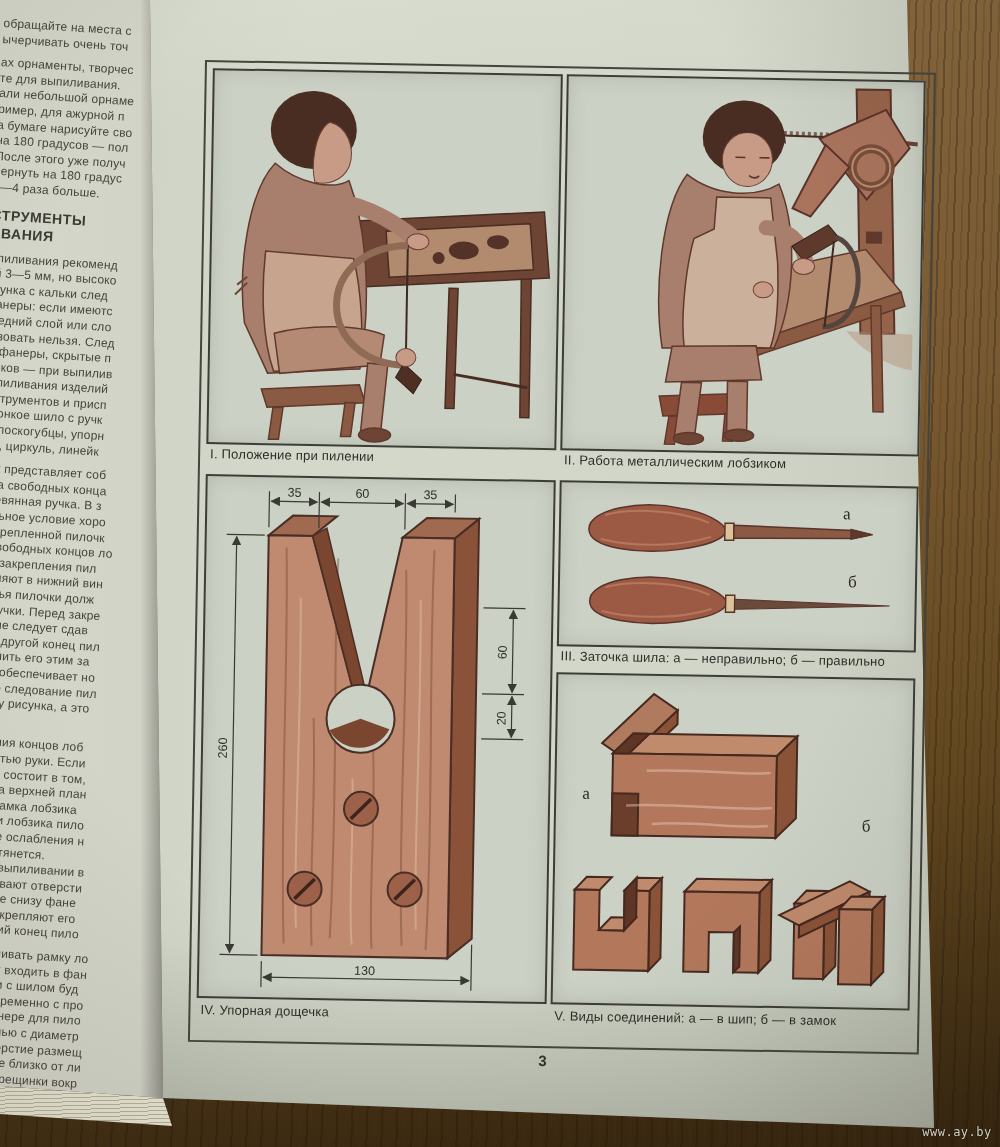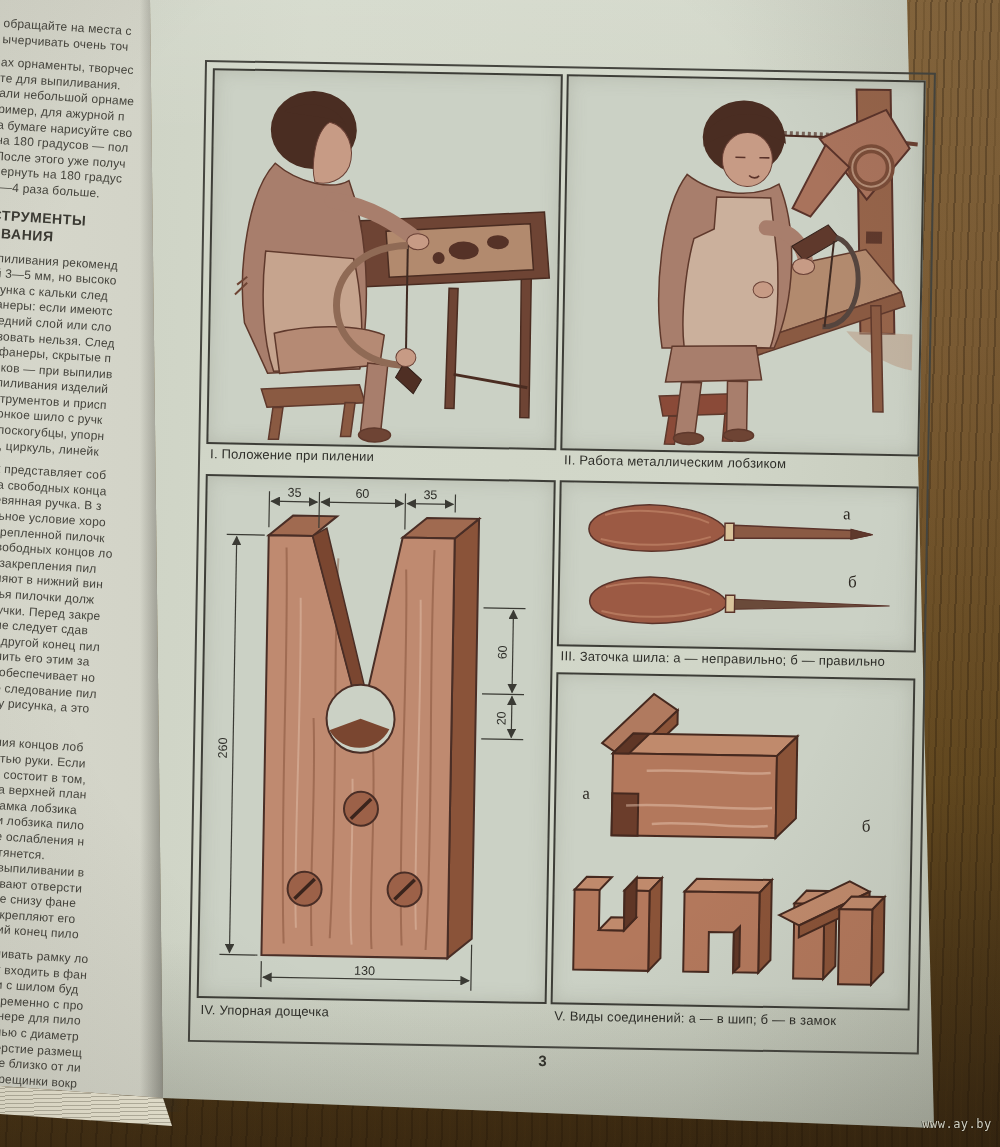--- a/index.html
+++ b/index.html
@@ -47,21 +47,21 @@
   .p5{left:360px;top:604px;width:355px;height:328px;}
   .c1{left:10px;top:384px;}
   .c2{left:364px;top:384px;}
   .c3{left:364px;top:580px;}
   .c4{left:10px;top:940px;}
   .c5{left:364px;top:940px;}
   .panel svg{display:block;width:100%;height:100%;}
   .pagenum{position:absolute;left:540px;top:1046px;width:40px;text-align:center;
       font-weight:bold;font-size:15px;color:#33332d;}
 
-  .watermark{position:absolute;right:1px;bottom:16px;width:84px;text-align:center;
+  .watermark{position:absolute;right:1px;bottom:8px;width:84px;text-align:center;
       font-family:"DejaVu Sans Mono",monospace;font-size:12px;color:#cfcfc2;
       text-shadow:1px 1px 0 #2c200e,-1px 0 0 rgba(0,0,0,.45);letter-spacing:.5px;}
 
   .dimtxt{font-size:12.5px;fill:#2e2e29;font-family:"Liberation Sans",sans-serif;}
   .lbl{font-size:17px;fill:#2e2a24;font-family:"Liberation Serif",serif;}
 </style>
 </head>
 <body>
 
 <div class="layer wood"></div>

